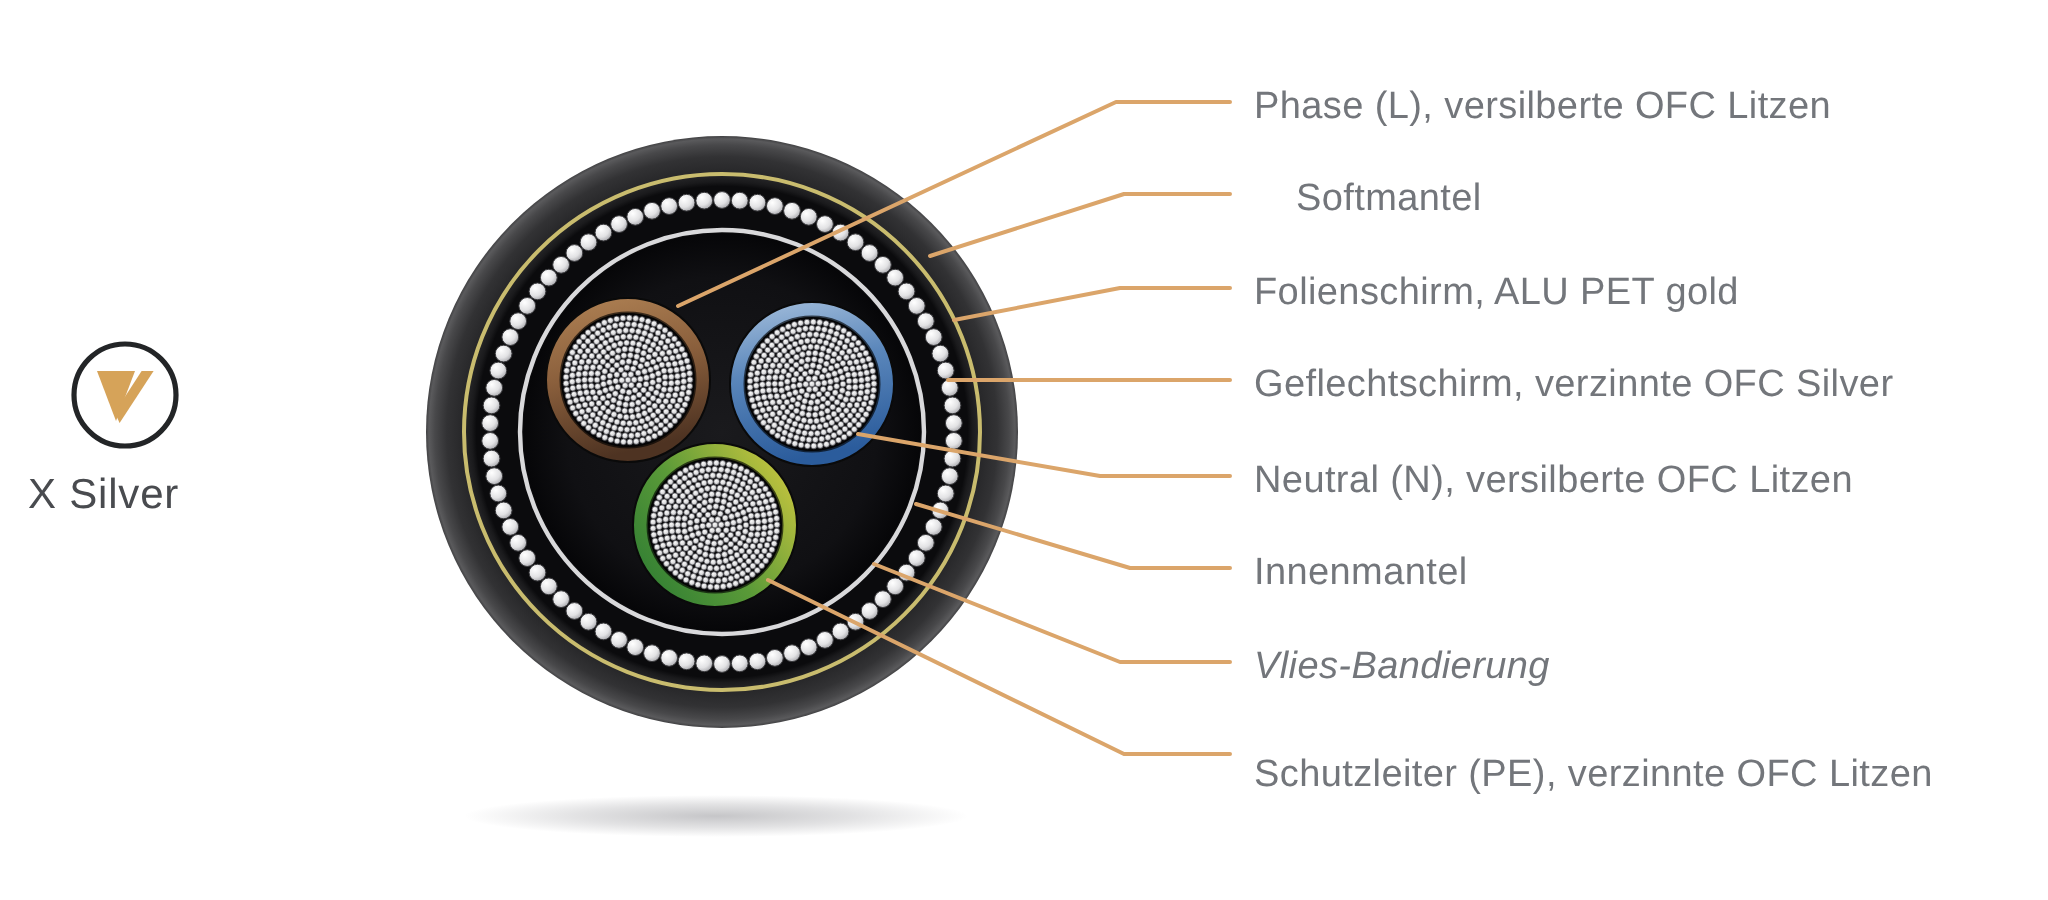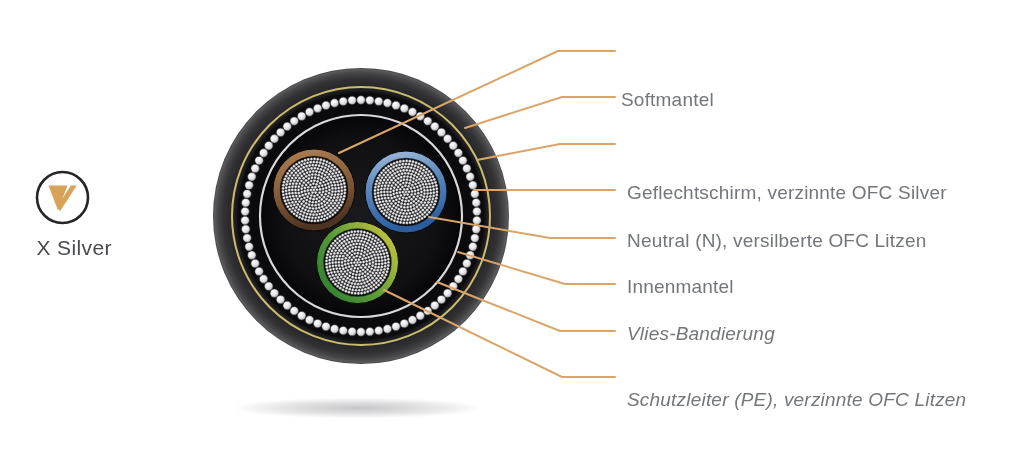--- a/index.html
+++ b/index.html
@@ -6,21 +6,21 @@
   #app{
     position:relative;width:1024px;height:450px;overflow:hidden;
     background:#ffffff;font-family:"Liberation Sans",sans-serif;
   }
   #diagram{position:absolute;left:0;top:0;}
   .callout-label{
     position:absolute;height:24px;line-height:24px;
     font-size:19px;letter-spacing:.2px;color:#73767b;white-space:nowrap;
   }
   .brand-name{
-    position:absolute;left:14px;top:236px;width:98px;text-align:right;
+    position:absolute;left:14px;top:236px;width:98px;text-align:left;
     font-size:21px;letter-spacing:.4px;color:#494b4f;
   }
 </style>
 </head>
 <body>
 
 <div id="app">
 
   <svg id="diagram" width="1024" height="450" viewBox="0 0 1024 450">
       <defs>
@@ -1192,20 +1192,22 @@
       </g>
       <g>
         <circle cx="62.5" cy="197.5" r="25.5" fill="#ffffff" stroke="#232527" stroke-width="2.6"></circle>
         <path d="M48.5 185.5 L67.5 185.5 L58 210.5 Z" fill="#d6a359"></path>
         <path d="M70.8 185.5 L76.8 185.5 L59.8 211.5 L57.4 206.2 Z" fill="#d6a359"></path>
       </g>
     </svg>
 
   <div class="brand-name">X Silver</div>
 
-  <div class="callout-label" style="left: 621px; top: 88px; text-align: center;">Softmantel</div>
+  <div class="callout-label" style="left: 627px; top: 42px;">Phase (L), versilberte OFC Litzen</div>
+  <div class="callout-label" style="left: 648px; top: 88px; text-align: center;">Softmantel</div>
+  <div class="callout-label" style="left: 627px; top: 135px;">Folienschirm, ALU PET gold</div>
   <div class="callout-label" style="left: 627px; top: 181px;">Geflechtschirm, verzinnte OFC Silver</div>
   <div class="callout-label" style="left: 627px; top: 229px;">Neutral (N), versilberte OFC Litzen</div>
   <div class="callout-label" style="left: 627px; top: 275px;">Innenmantel</div>
   <div class="callout-label" style="left: 627px; top: 322px; font-style: italic;">Vlies-Bandierung</div>
-  <div class="callout-label" style="left: 627px; top: 388px; font-style: italic;">Schutzleiter (PE), verzinnte OFC Litzen</div>
+  <div class="callout-label" style="left: 627px; top: 376px;">Schutzleiter (PE), verzinnte OFC Litzen</div>
 
 </div>
 
 </body></html>

